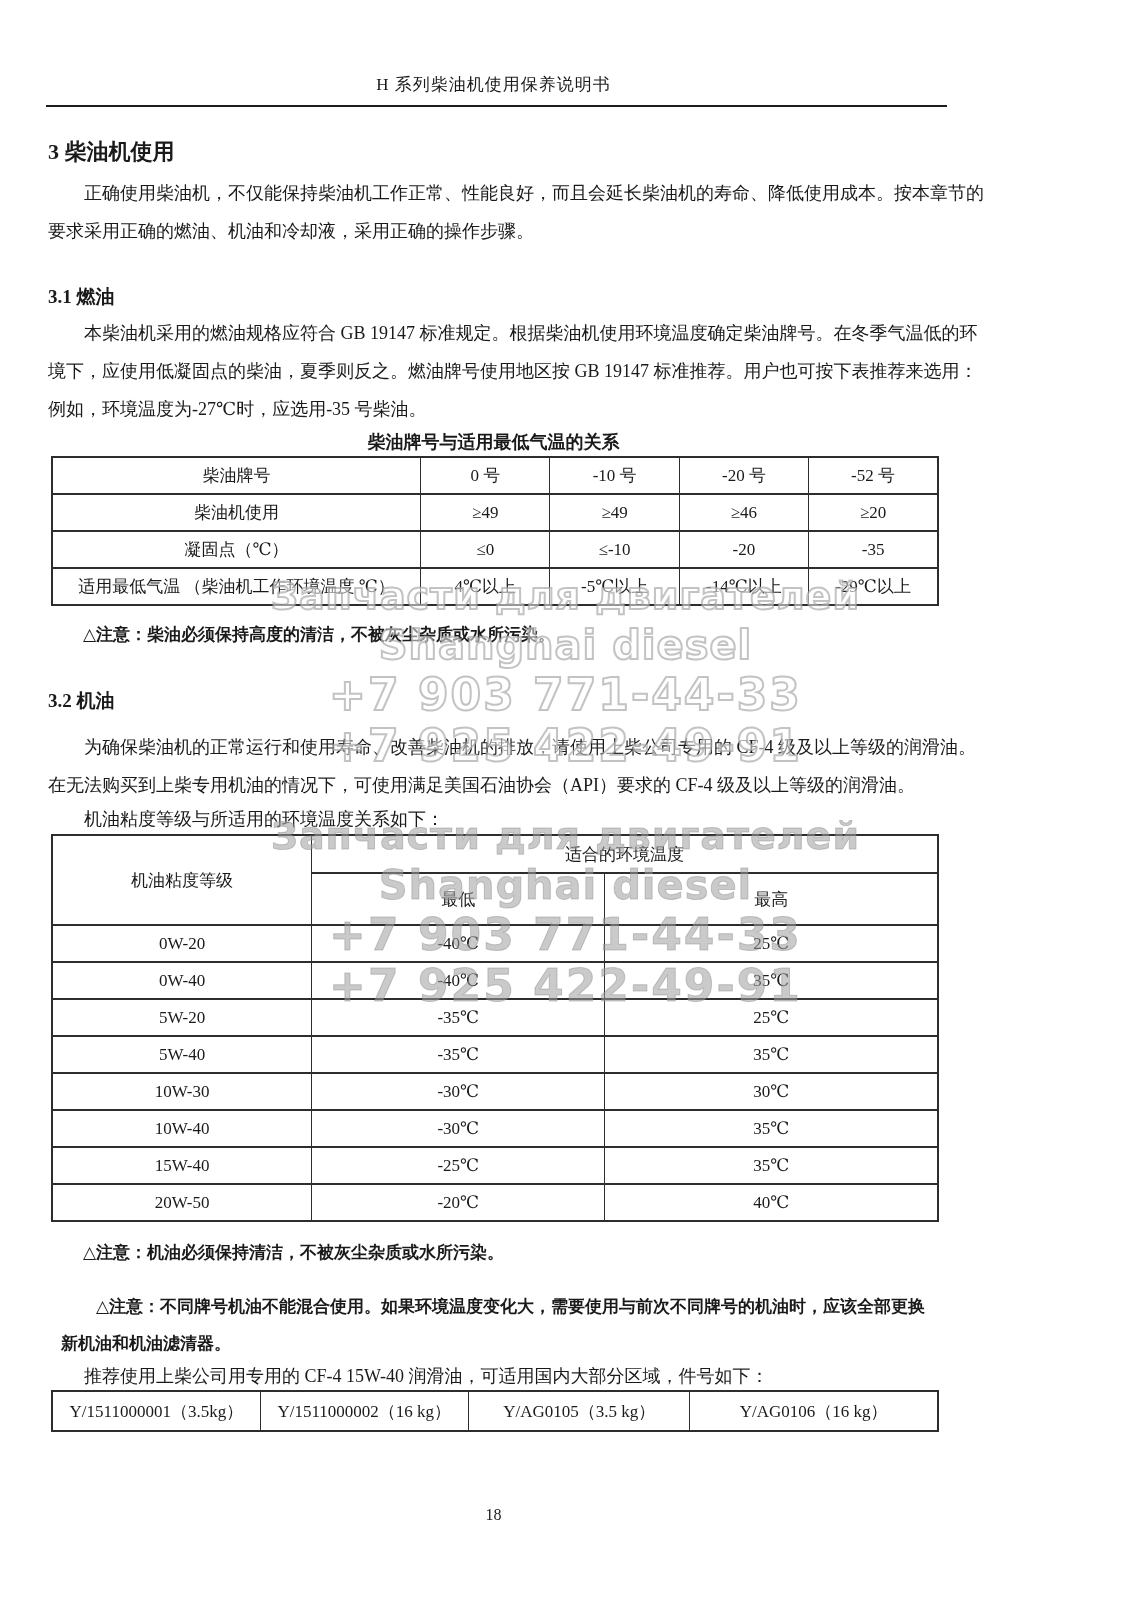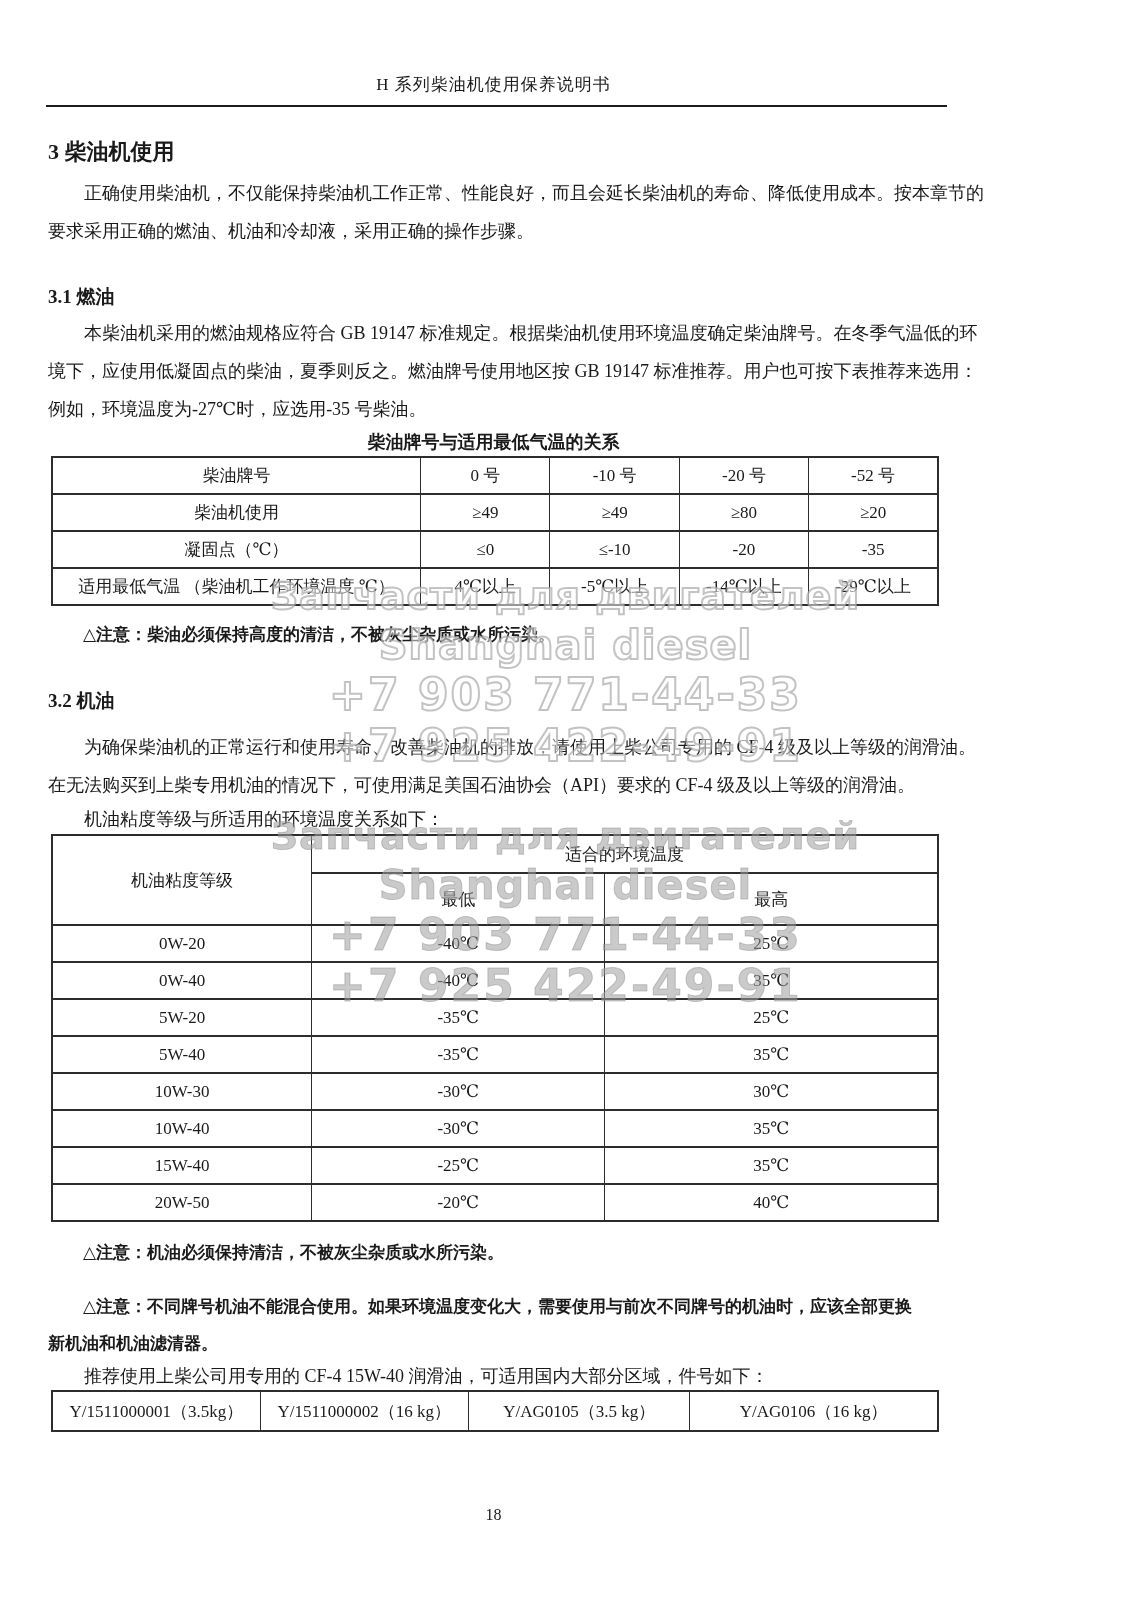--- a/index.html
+++ b/index.html
@@ -91,21 +91,21 @@
 
   .note {
     font-size: 17px;
     font-weight: bold;
     line-height: 26px;
     padding-left: 35px;
     white-space: nowrap;
   }
   .note.n1 { margin-top: 16px; }
   .note.n2 { margin-top: 18px; }
-  .note.n3 { margin-top: 22px; line-height: 37px; padding-left: 0; }
+  .note.n3 { margin-top: 22px; line-height: 37px; padding-left: 0; margin-left: 13px; }
   .note.n3 .nline1 { padding-left: 35px; }
 
   .recommend {
     font-size: 18px;
     line-height: 28px;
     text-indent: 36px;
     white-space: nowrap;
   }
   .parts-table { margin-top: 0; }
 
@@ -189,21 +189,21 @@
           <td>柴油牌号</td>
           <td>0 号</td>
           <td>-10 号</td>
           <td>-20 号</td>
           <td>-52 号</td>
         </tr>
         <tr>
           <td>柴油机使用</td>
           <td>≥49</td>
           <td>≥49</td>
-          <td>≥80</td>
+          <td>≥46</td>
           <td>≥20</td>
         </tr>
         <tr>
           <td>凝固点（℃）</td>
           <td>≤0</td>
           <td>≤-10</td>
           <td>-20</td>
           <td>-35</td>
         </tr>
         <tr>

